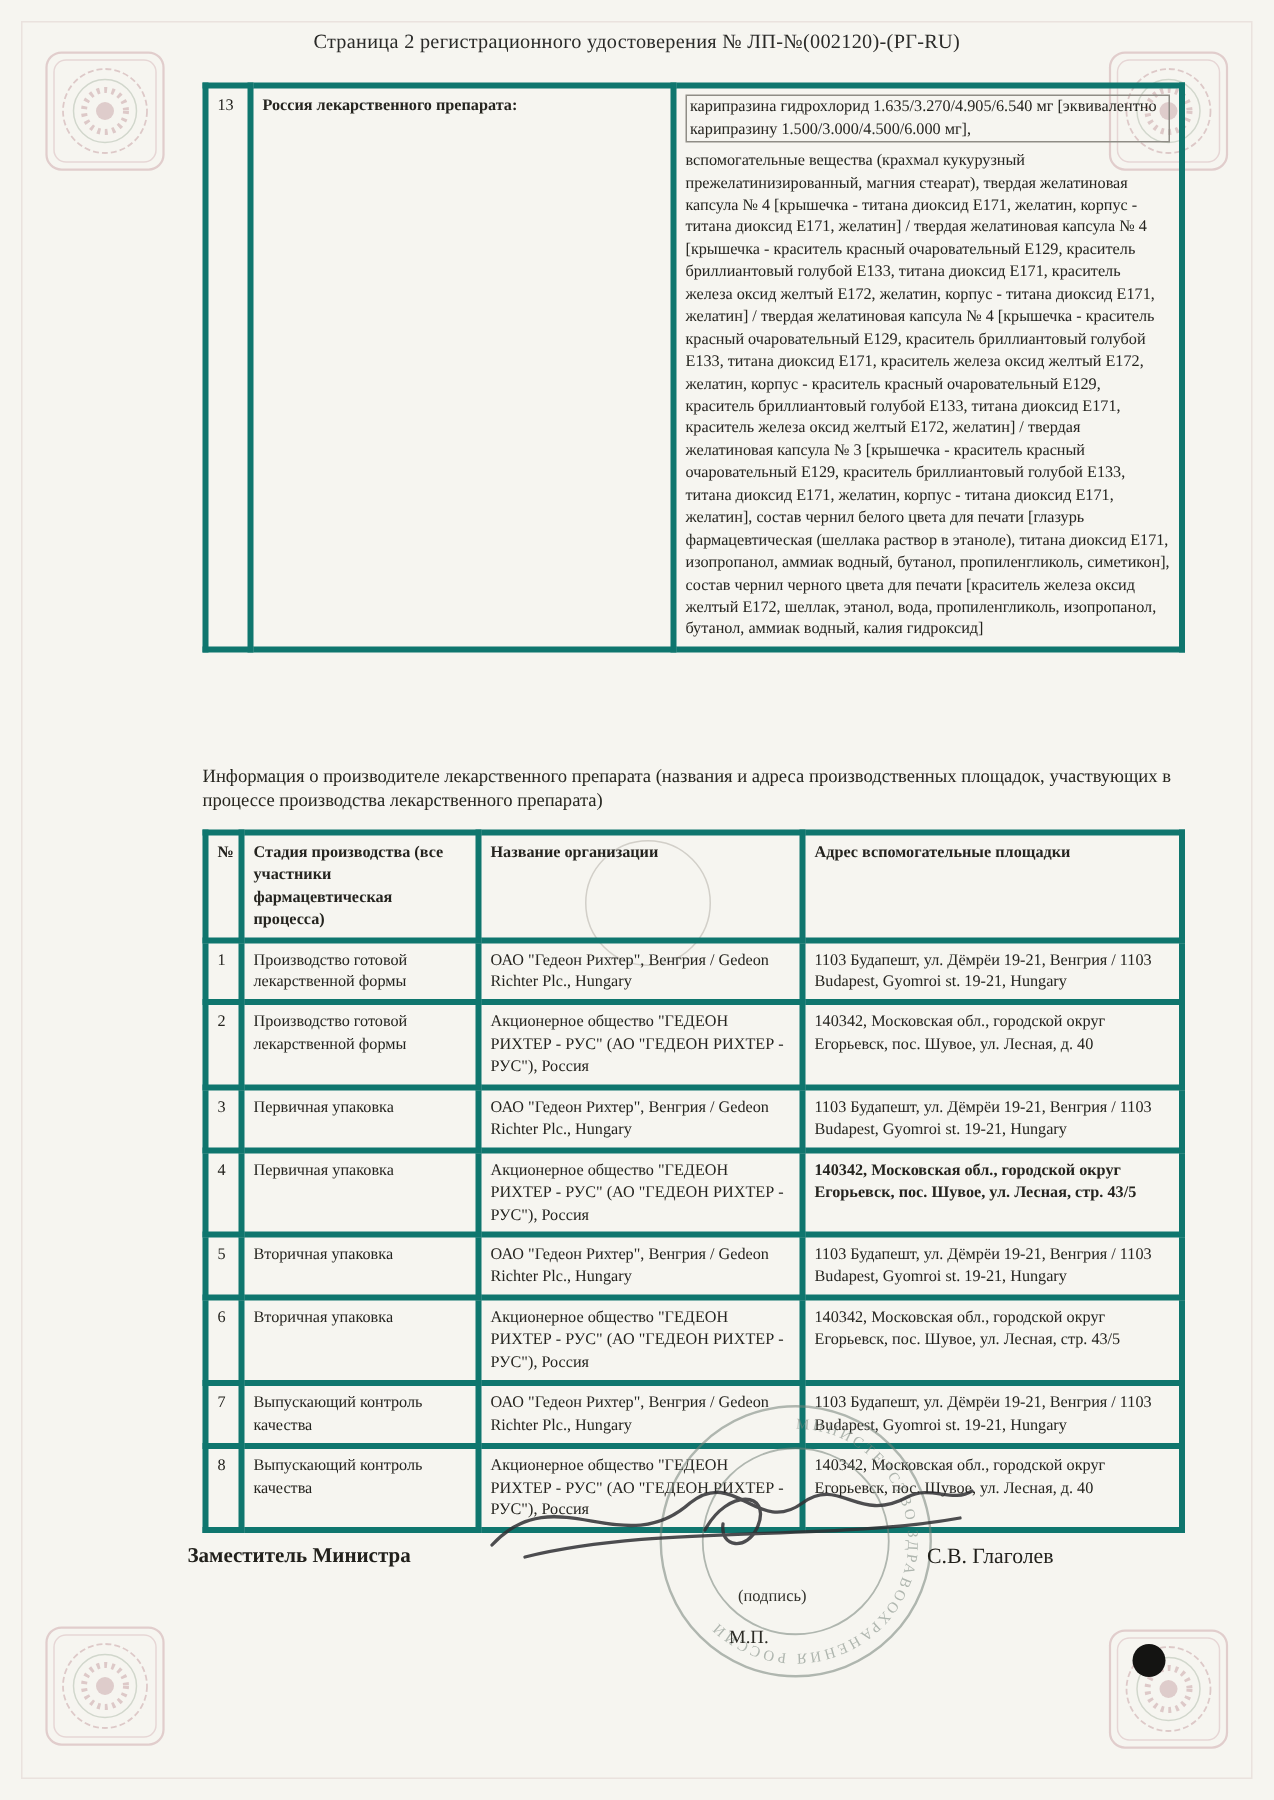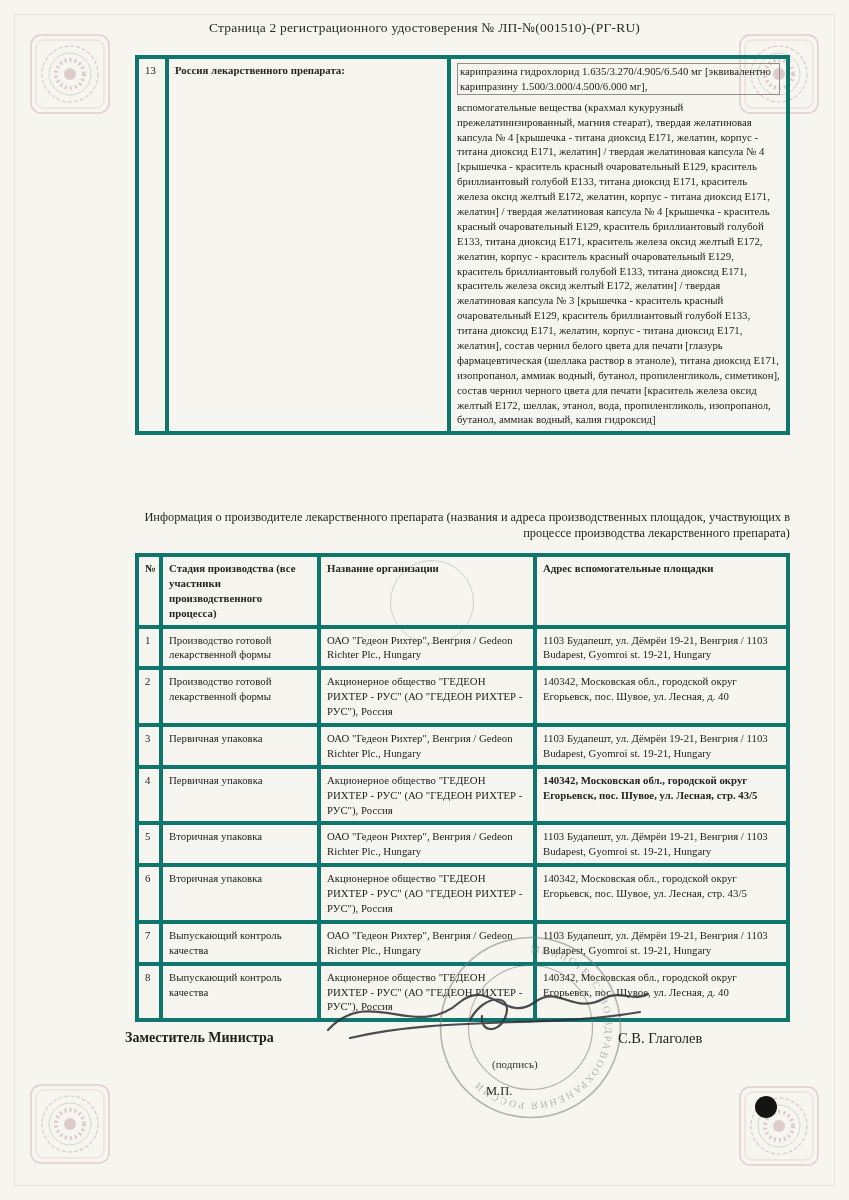--- a/index.html
+++ b/index.html
@@ -27,21 +27,21 @@
   }
   .t1 { top:55px; }
   .t1 .c-num   { width:30px; }
   .t1 .c-label { width:282px; font-weight:bold; }
   .t1 .c-value { }
   .comp-box { display:inline-block; border:1px solid #8f8d86; padding:0 2px; margin-bottom:5px; }
   .shelf-value { padding-left:58px !important; }
 
   .intro {
     position:absolute; top:509px; left:135px; width:655px;
-    text-align:right; font-size:12.4px; line-height:1.32; color:#27261f;
+    text-align:left; font-size:12.4px; line-height:1.32; color:#27261f;
   }
 
   .t2 { top:553px; }
   .t2 th { font-weight:bold; }
   .t2 .c-no    { width:24px; }
   .t2 .c-stage { width:158px; }
   .t2 .c-org   { width:216px; }
   .t2 .c-addr  { }
   .addr-bold { font-weight:600; }
 
@@ -112,42 +112,42 @@
     <rect x="3" y="3" width="78" height="78" rx="10" fill="none" stroke="#dcc4c4" stroke-width="1.5"></rect>
     <rect x="8" y="8" width="68" height="68" rx="8" fill="none" stroke="#e3cfcf" stroke-width="1"></rect>
     <circle cx="42" cy="42" r="28" fill="none" stroke="#d8bfbf" stroke-width="1.2" stroke-dasharray="4 2"></circle>
     <circle cx="42" cy="42" r="21" fill="none" stroke="#c9d0c4" stroke-width="1"></circle>
     <circle cx="42" cy="42" r="14" fill="none" stroke="#d8bfbf" stroke-width="4" stroke-dasharray="2 3"></circle>
     <circle cx="42" cy="42" r="6" fill="#d9c2c2"></circle>
   </svg>
 
   <div class="watermark-circle"></div>
 
-  <div class="doc-header">Страница 2  регистрационного удостоверения № ЛП-№(001510)-(РГ-RU)</div>
+  <div class="doc-header">Страница 2  регистрационного удостоверения № ЛП-№(002120)-(РГ-RU)</div>
 
   <table class="tbl t1">
     <tbody>
       <tr>
         <td class="c-num">13</td>
         <td class="c-label">Россия лекарственного препарата:</td>
         <td class="c-value">
           <span class="comp-box">карипразина гидрохлорид 1.635/3.270/4.905/6.540 мг [эквивалентно карипразину 1.500/3.000/4.500/6.000 мг],</span>
           <span> вспомогательные вещества (крахмал кукурузный прежелатинизированный, магния стеарат), твердая желатиновая капсула № 4 [крышечка - титана диоксид Е171, желатин, корпус - титана диоксид Е171, желатин] / твердая желатиновая капсула № 4 [крышечка - краситель красный очаровательный Е129, краситель бриллиантовый голубой Е133, титана диоксид Е171, краситель железа оксид желтый Е172, желатин, корпус - титана диоксид Е171, желатин] / твердая желатиновая капсула № 4 [крышечка - краситель красный очаровательный Е129, краситель бриллиантовый голубой Е133, титана диоксид Е171, краситель железа оксид желтый Е172, желатин, корпус - краситель красный очаровательный Е129, краситель бриллиантовый голубой Е133, титана диоксид Е171, краситель железа оксид желтый Е172, желатин] / твердая желатиновая капсула № 3 [крышечка - краситель красный очаровательный Е129, краситель бриллиантовый голубой Е133, титана диоксид Е171, желатин, корпус - титана диоксид Е171, желатин], состав чернил белого цвета для печати [глазурь фармацевтическая (шеллака раствор в этаноле), титана диоксид Е171, изопропанол, аммиак водный, бутанол, пропиленгликоль, симетикон], состав чернил черного цвета для печати [краситель железа оксид желтый Е172, шеллак, этанол, вода, пропиленгликоль, изопропанол, бутанол, аммиак водный, калия гидроксид]</span>
         </td>
       </tr>
     </tbody>
   </table>
 
   <div class="intro">Информация о производителе лекарственного препарата (названия и адреса производственных площадок, участвующих в процессе производства лекарственного препарата)</div>
 
   <table class="tbl t2">
     <thead>
       <tr>
         <th class="c-no">№</th>
-        <th class="c-stage">Стадия производства (все участники производственного процесса)</th>
+        <th class="c-stage">Стадия производства (все участники фармацевтическая процесса)</th>
         <th class="c-org">Название организации</th>
         <th class="c-addr">Адрес вспомогательные площадки</th>
       </tr>
     </thead>
     <tbody>
       <tr>
         <td class="c-no">1</td>
         <td class="c-stage">Производство готовой лекарственной формы</td>
         <td class="c-org">ОАО "Гедеон Рихтер", Венгрия / Gedeon Richter Plc., Hungary</td>
         <td class="c-addr">1103 Будапешт, ул. Дёмрёи 19-21, Венгрия / 1103 Budapest, Gyomroi st. 19-21, Hungary</td>

